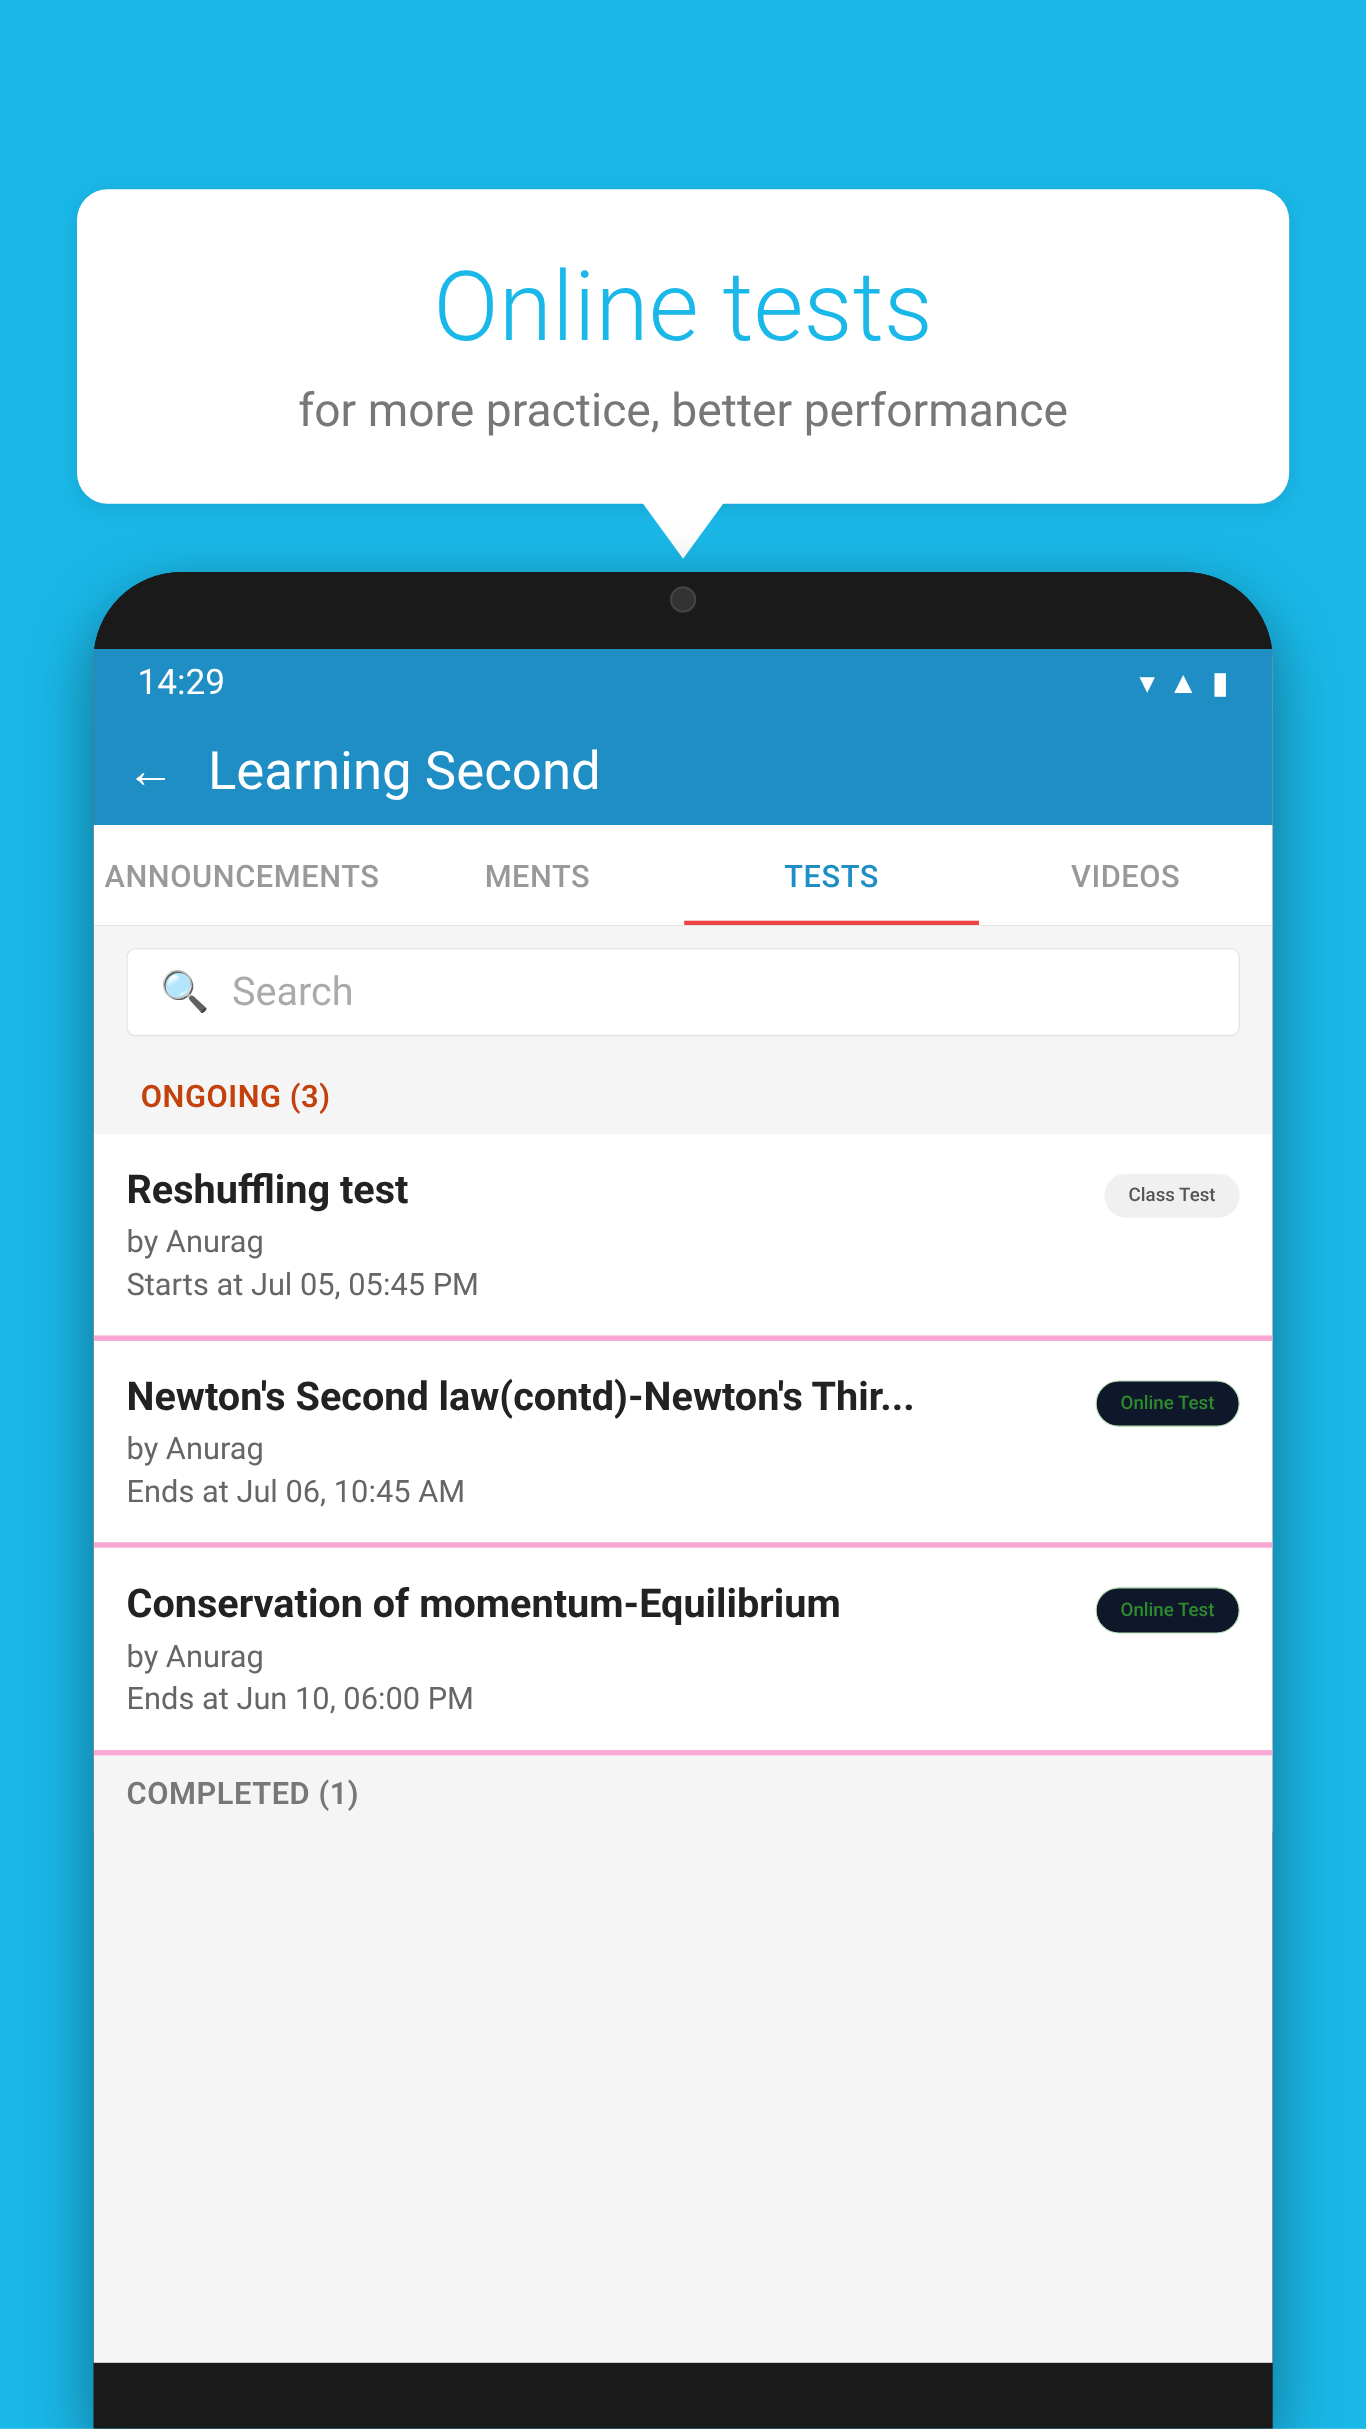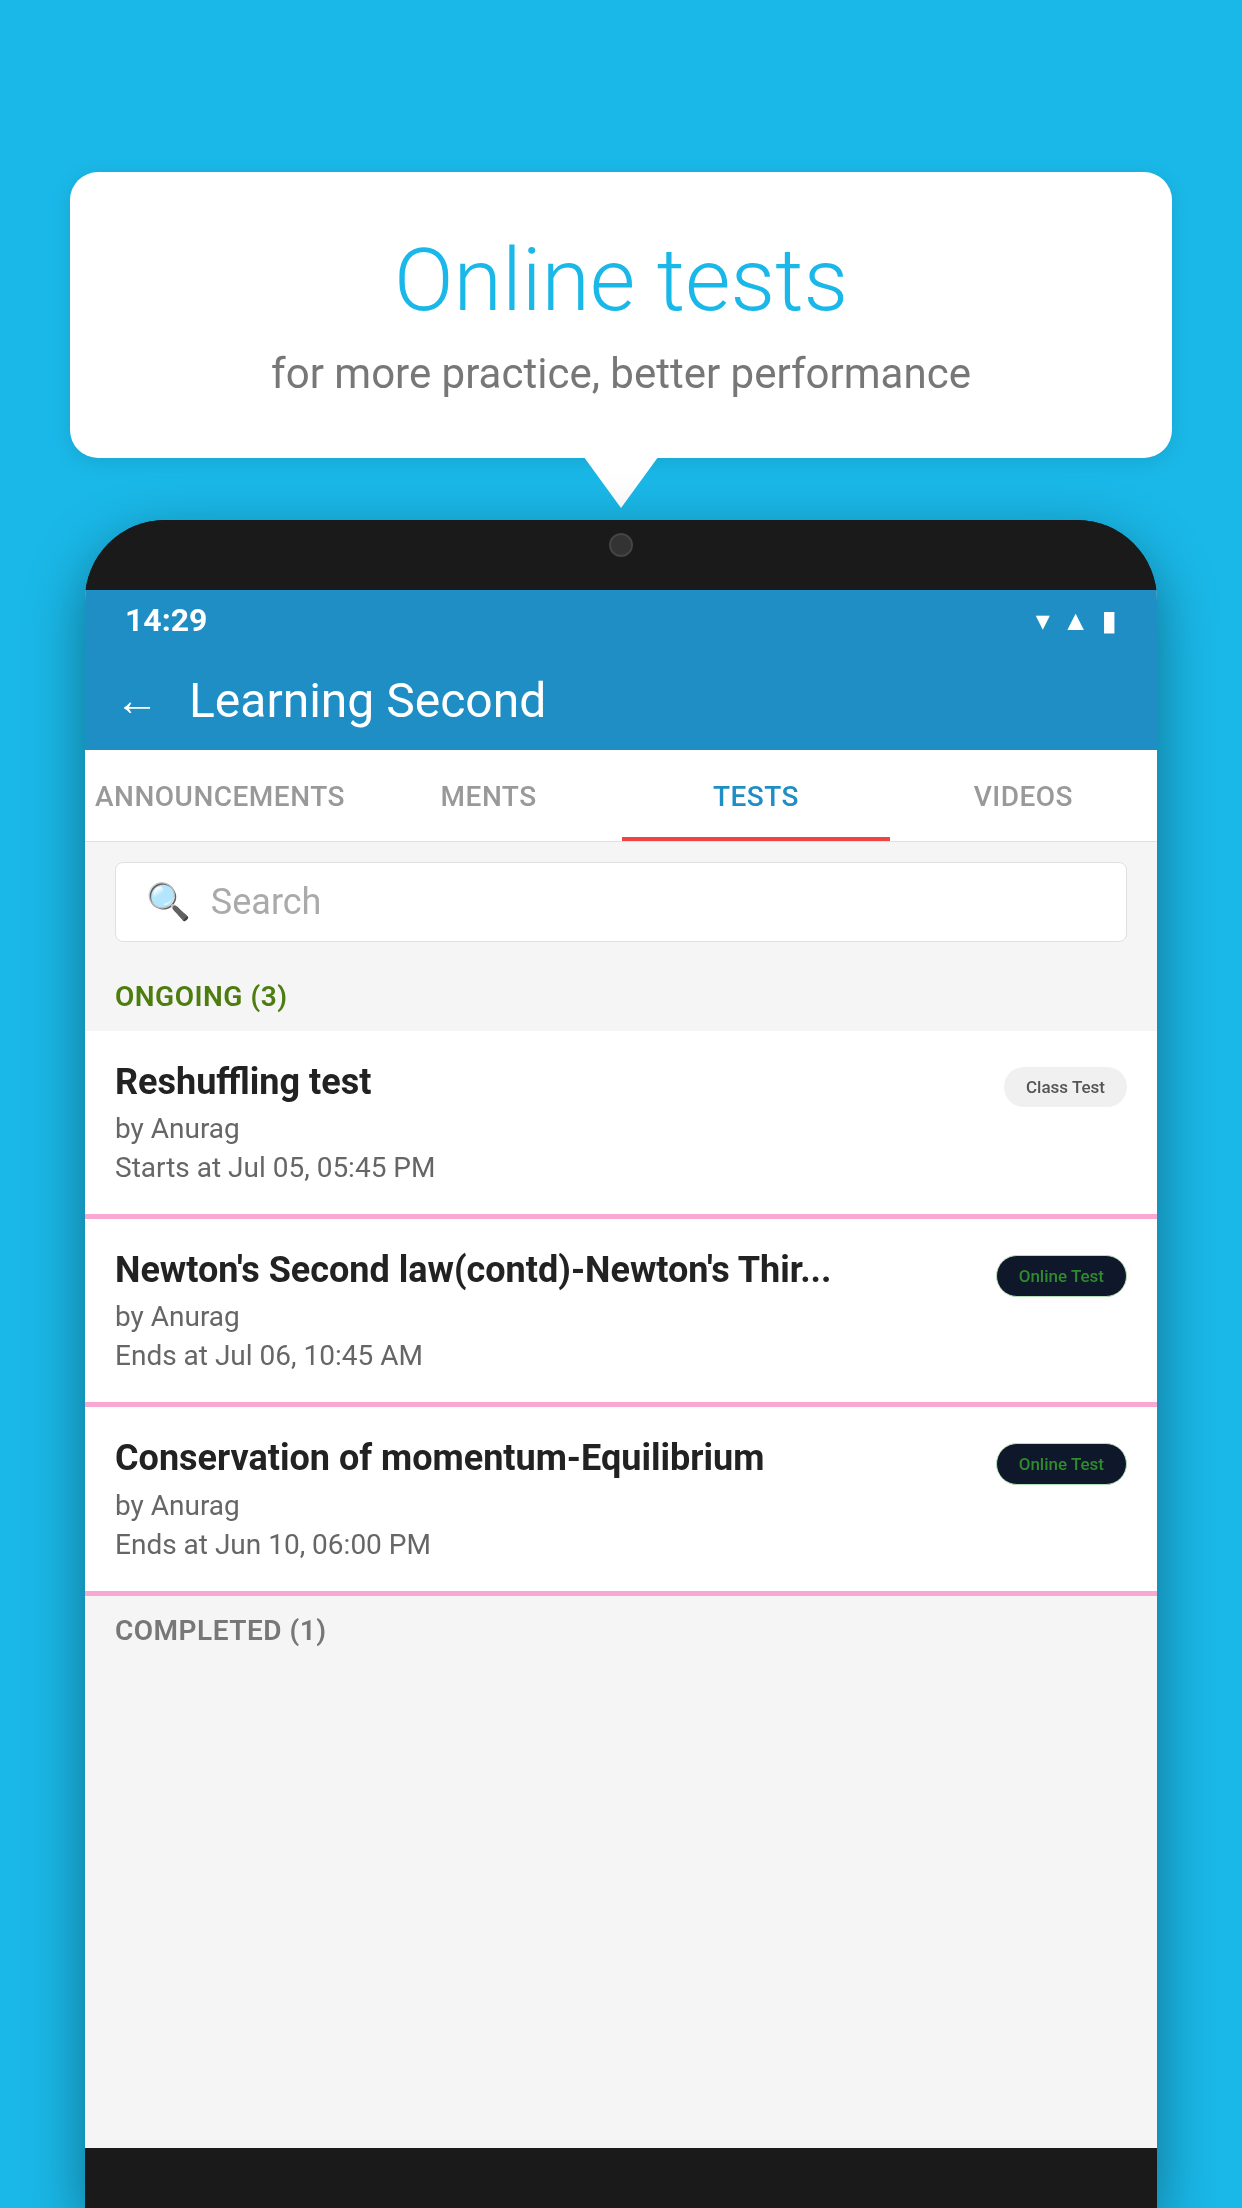--- a/index.html
+++ b/index.html
@@ -116,21 +116,21 @@
       height: 60px;
       display: flex;
       align-items: center;
       justify-content: space-between;
       padding: 0 40px;
     }
 
     .status-time {
       color: white;
       font-size: 32px;
-      font-weight: 700;
+      font-weight: 400;
     }
 
     .status-icons {
       display: flex;
       align-items: center;
       gap: 12px;
     }
 
     .status-icon {
       color: white;
@@ -205,23 +205,23 @@
     }
 
     .search-text {
       color: #aaa;
       font-size: 36px;
     }
 
     
     .section-header {
       background: #f5f5f5;
-      padding: 18px 30px;
-      font-size: 28px;
-      color: #4d7c0f;
+      padding: 18px 43px;
+      font-size: 28px;
+      color: #c2410c;
       font-weight: 600;
       letter-spacing: 0.5px;
     }
 
     
     .test-list {
       background: white;
     }
 
     .test-item {

